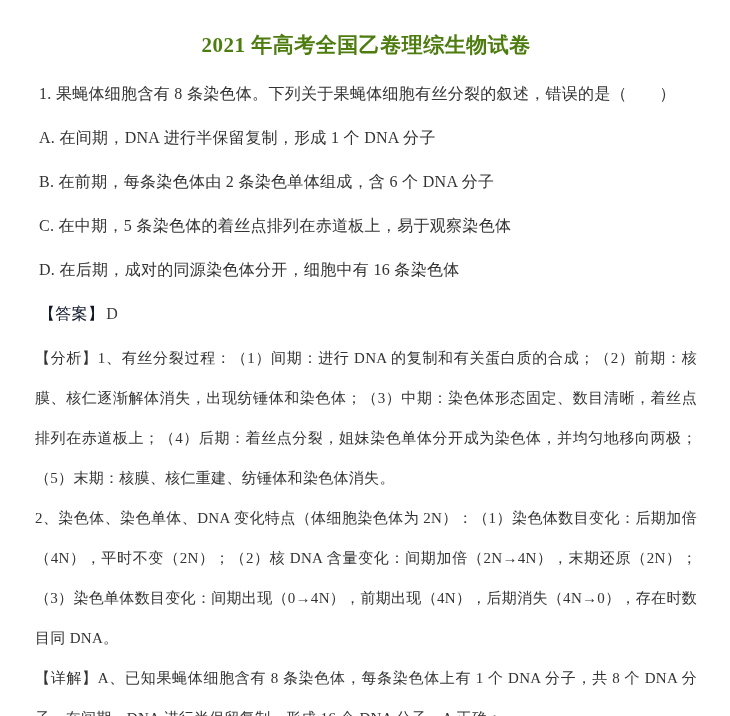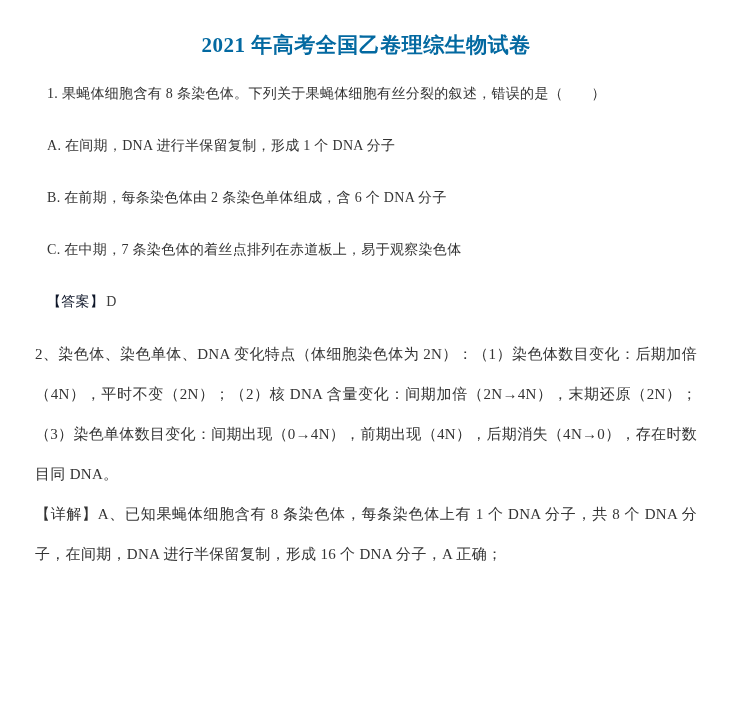--- a/index.html
+++ b/index.html
@@ -16,26 +16,26 @@
     width: 730px;
     height: 716px;
     padding: 0 33px 0 35px;
   }
   .doc-title {
     margin: 30px 0 14px 0;
     text-align: center;
     font-size: 21px;
     line-height: 30px;
     font-weight: 700;
-    color: #0369a1;
+    color: #4d7c0f;
     letter-spacing: 0.5px;
   }
   .line {
-    margin: 12px;
-    font-size: 14px;
+    margin: 4px;
+    font-size: 16px;
     line-height: 40px;
     letter-spacing: 0.3px;
     white-space: nowrap;
   }
   .para {
     margin: 0;
     font-size: 15px;
     line-height: 40px;
     letter-spacing: 0.3px;
     text-align: justify;
@@ -50,26 +50,28 @@
 <div class="page">
 
   <h1 class="doc-title">2021 年高考全国乙卷理综生物试卷</h1>
 
   <p class="line">1. 果蝇体细胞含有 8 条染色体。下列关于果蝇体细胞有丝分裂的叙述，错误的是（　　）</p>
 
   <p class="line">A. 在间期，DNA 进行半保留复制，形成 1 个 DNA 分子</p>
 
   <p class="line">B. 在前期，每条染色体由 2 条染色单体组成，含 6 个 DNA 分子</p>
 
-  <p class="line">C. 在中期，7 条染色体的着丝点排列在赤道板上，易于观察染色体</p>
+  <p class="line">C. 在中期，5 条染色体的着丝点排列在赤道板上，易于观察染色体</p>
 
+  <p class="line">D. 在后期，成对的同源染色体分开，细胞中有 16 条染色体</p>
 
   <p class="line">
     <span class="accent">【答案】</span><span class="answer-value">D</span>
   </p>
 
 
+  <p class="para">【分析】1、有丝分裂过程：（1）间期：进行 DNA 的复制和有关蛋白质的合成；（2）前期：核膜、核仁逐渐解体消失，出现纺锤体和染色体；（3）中期：染色体形态固定、数目清晰，着丝点排列在赤道板上；（4）后期：着丝点分裂，姐妹染色单体分开成为染色体，并均匀地移向两极；（5）末期：核膜、核仁重建、纺锤体和染色体消失。</p>
 
   <p class="para">2、染色体、染色单体、DNA 变化特点（体细胞染色体为 2N）：（1）染色体数目变化：后期加倍（4N），平时不变（2N）；（2）核 DNA 含量变化：间期加倍（2N→4N），末期还原（2N）；（3）染色单体数目变化：间期出现（0→4N），前期出现（4N），后期消失（4N→0），存在时数目同 DNA。</p>
 
   <p class="para">【详解】A、已知果蝇体细胞含有 8 条染色体，每条染色体上有 1 个 DNA 分子，共 8 个 DNA 分子，在间期，DNA 进行半保留复制，形成 16 个 DNA 分子，A 正确；</p>
 
 </div>
 
 </body></html>

